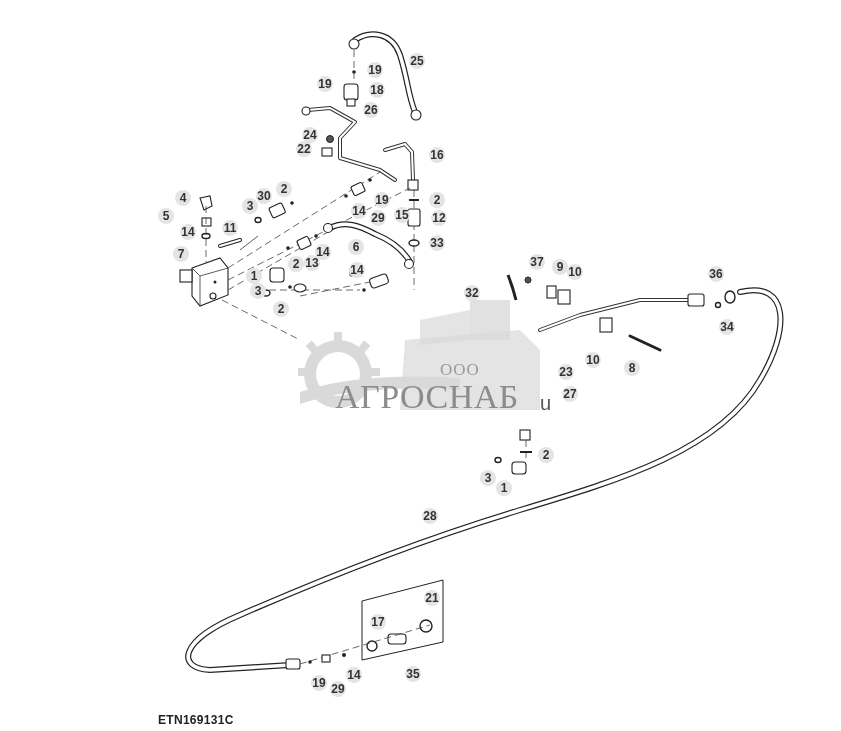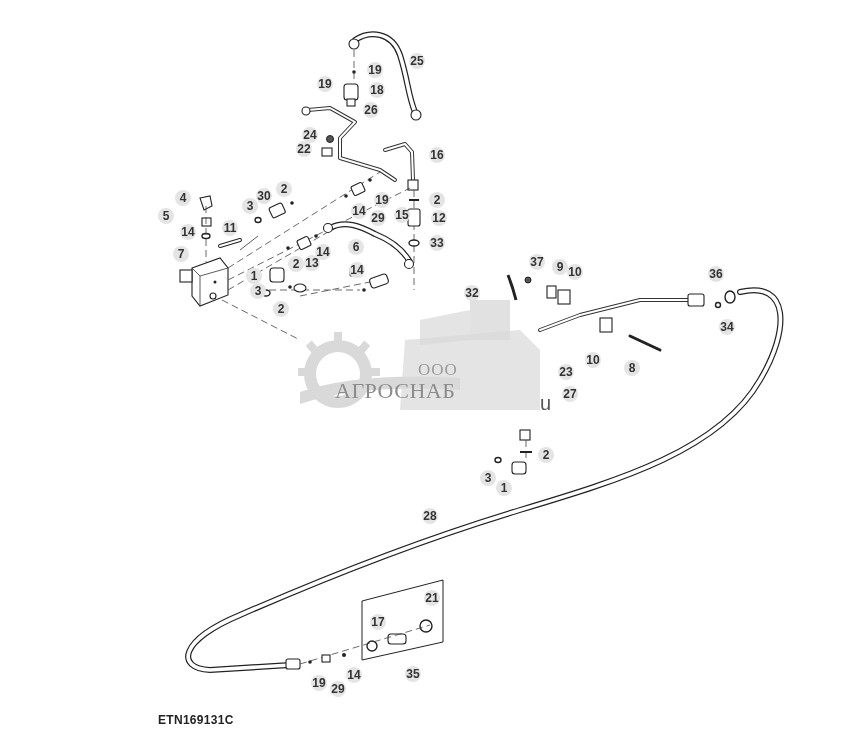--- a/index.html
+++ b/index.html
@@ -14,24 +14,24 @@
   .hose-inner { stroke: #fff; stroke-width: 3.6; fill: none; stroke-linecap: round; }
   .tube-outer { stroke: #333; stroke-width: 4; fill: none; stroke-linecap: round; stroke-linejoin: round; }
   .tube-inner { stroke: #fff; stroke-width: 2; fill: none; stroke-linecap: round; stroke-linejoin: round; }
   .dash { stroke: #444; stroke-width: 0.8; stroke-dasharray: 7 4; fill: none; }
   .part { fill: #fff; stroke: #222; stroke-width: 1.1; }
   .part-dark { fill: #555; stroke: #222; stroke-width: 1; }
   .washer { fill: #fff; stroke: #222; stroke-width: 1.4; }
   .wm { fill: #d9d9d9; }
   #figure-id { position: absolute; left: 158px; top: 713px; font-size: 12px; font-weight: bold;
                color: #222; letter-spacing: 0.3px; }
-  #wm-ooo { position: absolute; left: 418px; top: 360px; font-family: "Liberation Serif", serif;
+  #wm-ooo { position: absolute; left: 440px; top: 360px; font-family: "Liberation Serif", serif;
             font-size: 17px; color: #9a9a9a; letter-spacing: 1px; }
   #wm-name { position: absolute; left: 335px; top: 378px; font-family: "Liberation Serif", serif;
-             font-size: 22px; color: #8c8c8c; letter-spacing: 0.5px; }
+             font-size: 34px; color: #8c8c8c; letter-spacing: 0.5px; }
   #wm-tail { position: absolute; left: 540px; top: 392px; font-family: "Liberation Sans", sans-serif;
              font-size: 20px; color: #555; }
 </style>
 </head>
 <body>
 
 <svg id="diagram" viewBox="0 0 841 731" xmlns="http://www.w3.org/2000/svg">
 
   <g>
 

